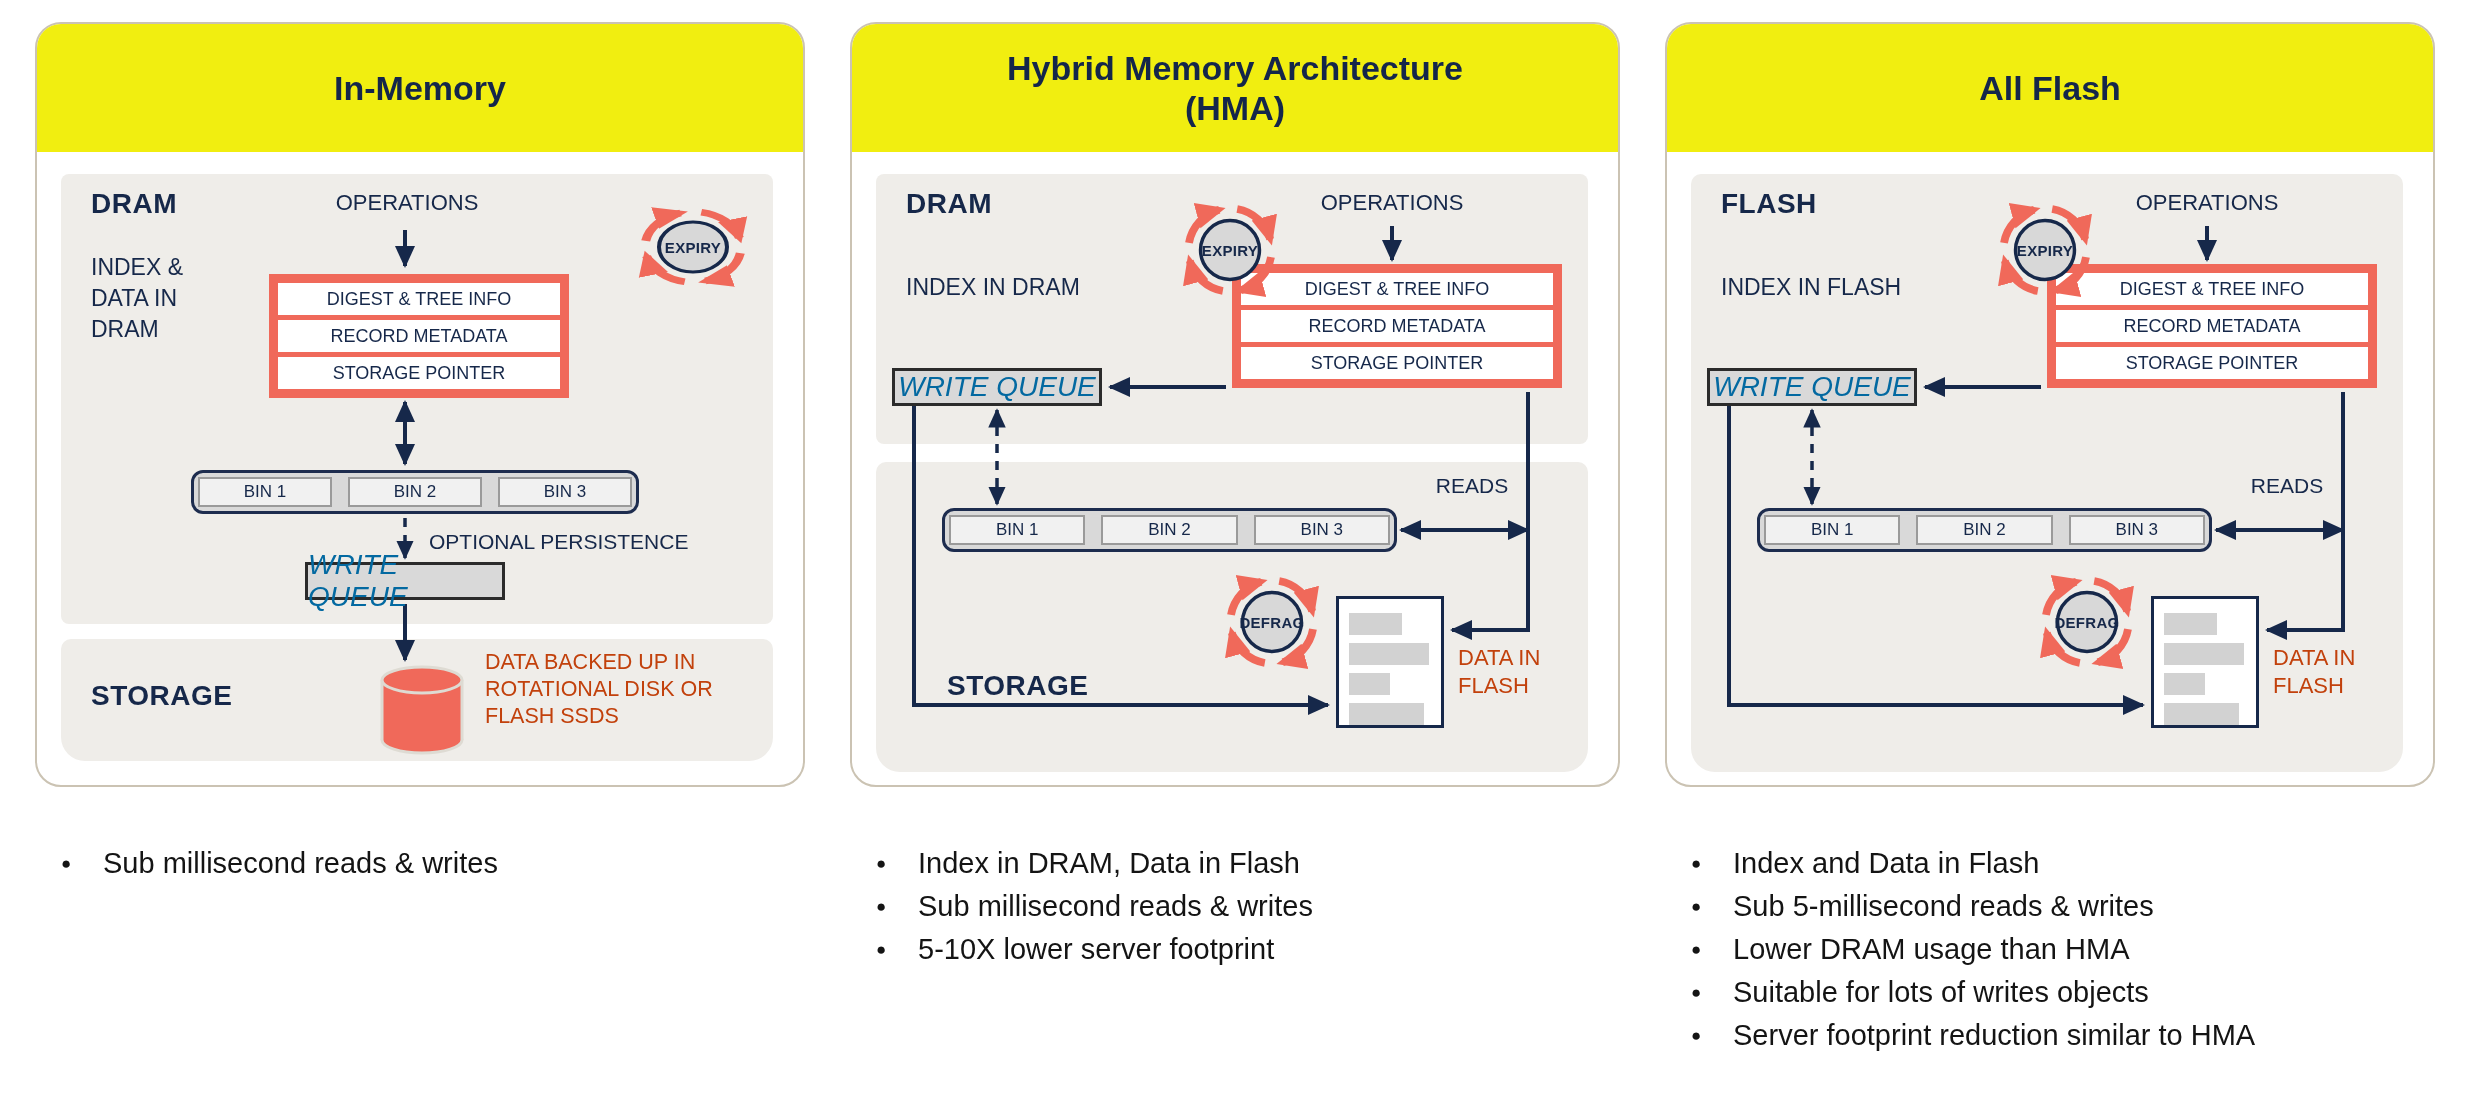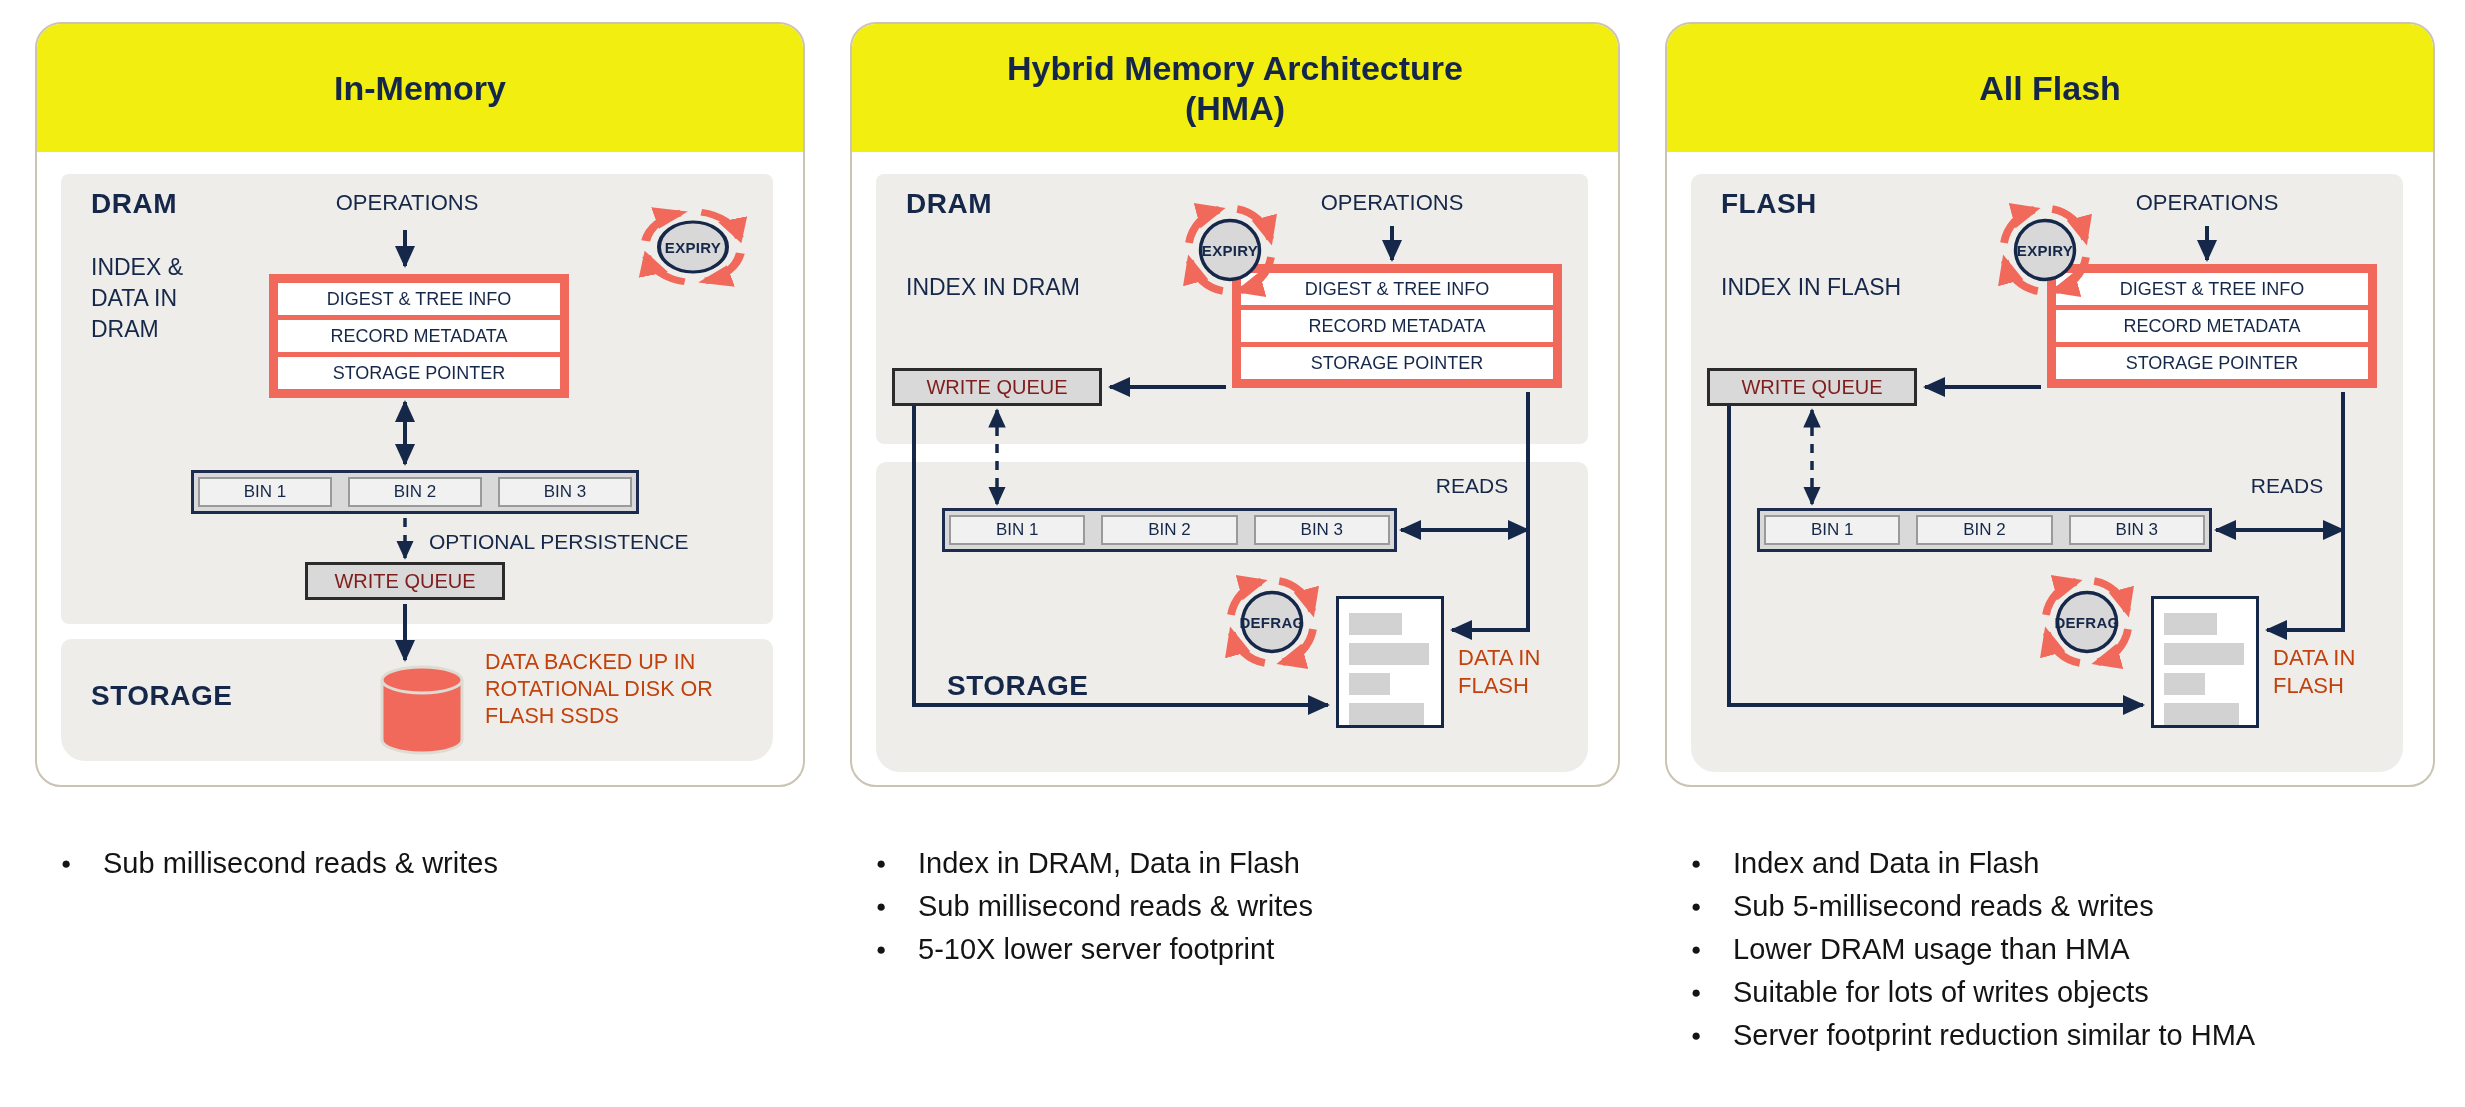--- a/index.html
+++ b/index.html
@@ -28,28 +28,28 @@
   .small{font-size:21px;}
   .storage{font-size:28px;font-weight:bold;letter-spacing:.5px;}
 
   
   .meta-box{position:absolute;background:#f0695a;padding:9px;box-sizing:border-box;
             display:flex;flex-direction:column;gap:5px;}
   .meta-row{background:#ffffff;height:32px;display:flex;align-items:center;justify-content:center;
             font-size:18px;color:#16284a;white-space:nowrap;}
 
   
-  .bin-row{position:absolute;background:#d9d9d9;border:3px solid #1d2c4e;border-radius:0;
+  .bin-row{position:absolute;background:#d9d9d9;border:3px solid #1d2c4e;border-radius:12px;
            box-sizing:border-box;display:flex;gap:16px;padding:4px;}
   .bin{flex:1;background:#f1f1f1;border:2px solid #9a9a9a;display:flex;align-items:center;
        justify-content:center;font-size:17px;color:#16284a;}
 
   
   .wq{position:absolute;background:#d9d9d9;border:3px solid #2b2b2b;box-sizing:border-box;
-      display:flex;align-items:center;justify-content:center;font-size:20px;color:#7f1d1d;}
+      display:flex;align-items:center;justify-content:center;font-size:28px;color:#0369a1;font-style:italic;}
 
   
   .badge{position:absolute;}
   .badge svg{display:block;}
   .badge-text{position:absolute;inset:0;display:flex;align-items:center;justify-content:center;
               font-size:15px;font-weight:bold;color:#16284a;letter-spacing:.3px;}
   .ringarc{fill:none;stroke:#f0695a;stroke-width:9;marker-end:url(#ah-s);}
 
   
   .doc{position:absolute;background:#ffffff;border:3px solid #16284a;box-sizing:border-box;}

